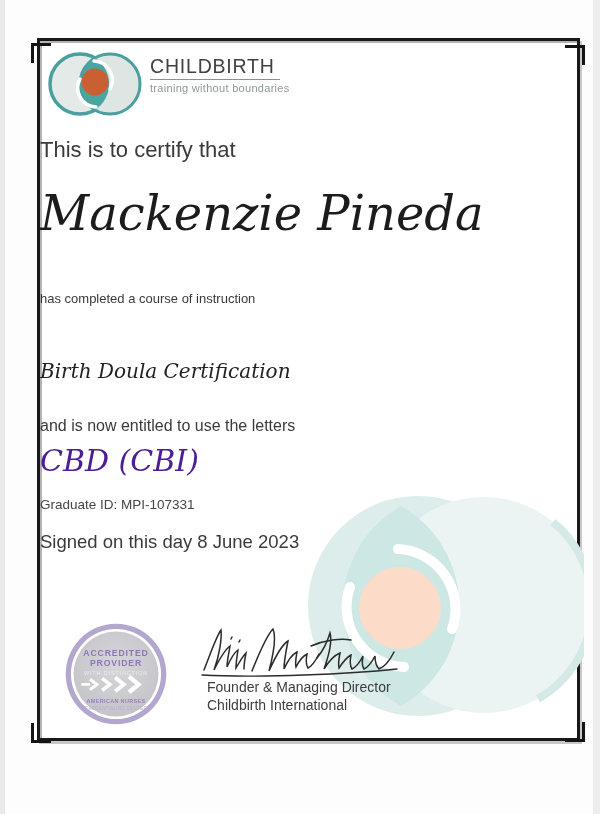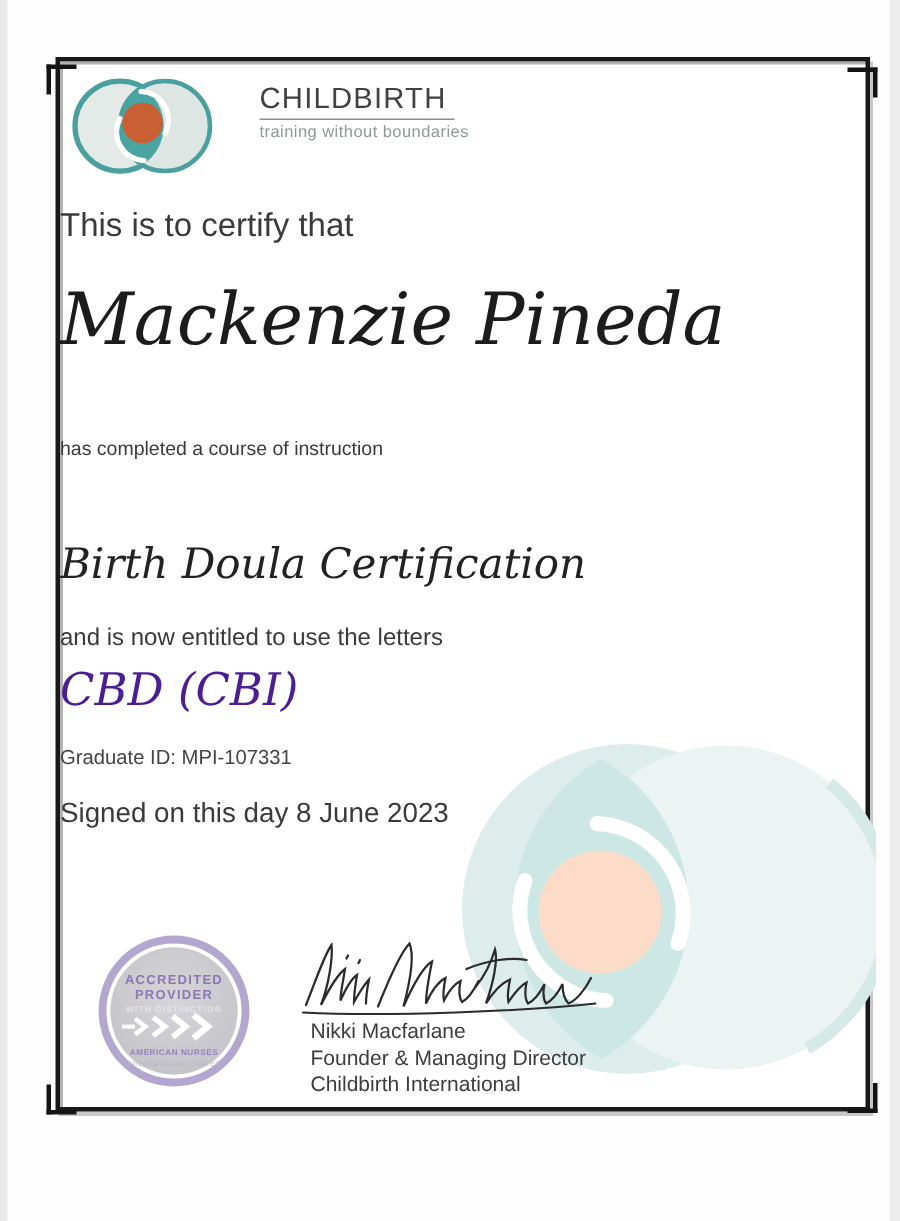--- a/index.html
+++ b/index.html
@@ -15,34 +15,34 @@
     position:absolute;left:37px;top:38px;width:537px;height:697px;
     background:#ffffff;border:3px solid #191919;
     box-shadow: inset 2px 2px 0 #b3b3b3, 2px 3px 0 #c7c7c7;
   }
   .corner{position:absolute;width:17px;height:17px;}
   .corner.tl{left:-9px;top:2px;border-left:3px solid #141414;border-top:3px solid #141414;}
   .corner.tr{right:-8px;top:4px;border-right:3px solid #141414;border-top:3px solid #141414;}
   .corner.bl{left:-9px;bottom:-5px;border-left:3px solid #141414;border-bottom:3px solid #141414;}
   .corner.br{right:-8px;bottom:-4px;border-right:3px solid #141414;border-bottom:3px solid #141414;}
 
-  .logo{position:absolute;left:6px;top:7px;display:flex;align-items:flex-start;gap:23px;}
+  .logo{position:absolute;left:6px;top:7px;display:flex;align-items:flex-start;}
   .logo-mark{width:108px;height:74px;flex:0 0 auto;}
   .logo-text{margin-left:-4px;margin-top:8px;}
   .brand1{font-size:19.5px;letter-spacing:0.8px;color:#414141;line-height:1.05;}
   .brand2{font-size:15.5px;letter-spacing:1.6px;color:#474747;line-height:1.1;}
   .brand-rule{width:130px;height:0;border-bottom:1.5px solid #8f8f8f;margin:3px 0 2px 0;}
   .tagline{font-size:11px;color:#8e9996;letter-spacing:0.3px;}
 
   .ctext{position:absolute;left:0;width:100%;text-align:left;color:#3a3a3a;z-index:2;}
   .intro{top:96px;font-size:22px;}
   .name{top:144px;font-size:48px;font-style:italic;color:#1c1c1c;
         font-family:"DejaVu Serif","Liberation Serif",serif;}
   .completed{top:248px;font-size:13px;line-height:1.6;}
-  .course{top:318px;font-size:28px;font-style:italic;color:#222;
+  .course{top:318px;font-size:20px;font-style:italic;color:#222;
         font-family:"DejaVu Serif","Liberation Serif",serif;}
   .letters-intro{top:376px;font-size:16px;}
   .letters{top:402px;font-size:30px;font-style:italic;color:#4c1d95;
         font-family:"DejaVu Serif","Liberation Serif",serif;}
   .gradid{top:456px;font-size:13.5px;color:#454545;}
   .signed{top:490px;font-size:18.5px;}
 
   .watermark{position:absolute;left:258px;top:446px;width:286px;height:244px;z-index:1;}
 
   .badge{position:absolute;left:24px;top:581px;width:104px;height:104px;z-index:2;}
@@ -128,19 +128,18 @@
         <g fill="none" stroke="#2b2b2b" stroke-width="1.5" stroke-linecap="round">
           <path d="M4,45 C10,30 16,12 21,5 C22,14 19,32 14,45 C21,31 26,24 30,21 C29,28 27,36 27,42 C31,33 35,27 38,25 C37,31 36,38 36,43 C40,36 43,31 46,28 C45,33 44,39 44,44"></path>
           <path d="M31,14 l1,-2 M39,17 l1,-2"></path>
           <path d="M52,46 C60,26 68,9 73,4 C76,11 74,27 69,46 C77,28 83,19 88,16 C86,26 84,36 84,44 C88,35 93,29 97,27 C96,32 95,38 96,42 C99,36 103,31 107,29 C106,34 106,40 108,43 C112,41 116,35 119,29"></path>
           <path d="M117,33 C122,27 127,18 130,8 C132,15 129,30 124,44 C129,36 135,30 140,28 C139,33 138,39 139,43 C143,37 147,32 151,30 C150,35 150,41 152,44 C156,42 160,37 163,31 C162,36 162,41 164,44 C168,42 172,37 175,31 C175,36 176,41 179,44 C184,42 190,35 194,27"></path>
           <path d="M111,21 C125,15 141,13 151,15"></path>
           <path d="M2,50 C60,53 150,49 197,44" stroke-width="1.3"></path>
         </g>
       </svg>
       <div class="sig-lines">
-        <div>Nikki Macfarlane</div>
         <div>Founder &amp; Managing Director</div>
         <div>Childbirth International</div>
       </div>
     </div>
   </div>
 </div>
 
 </body></html>

